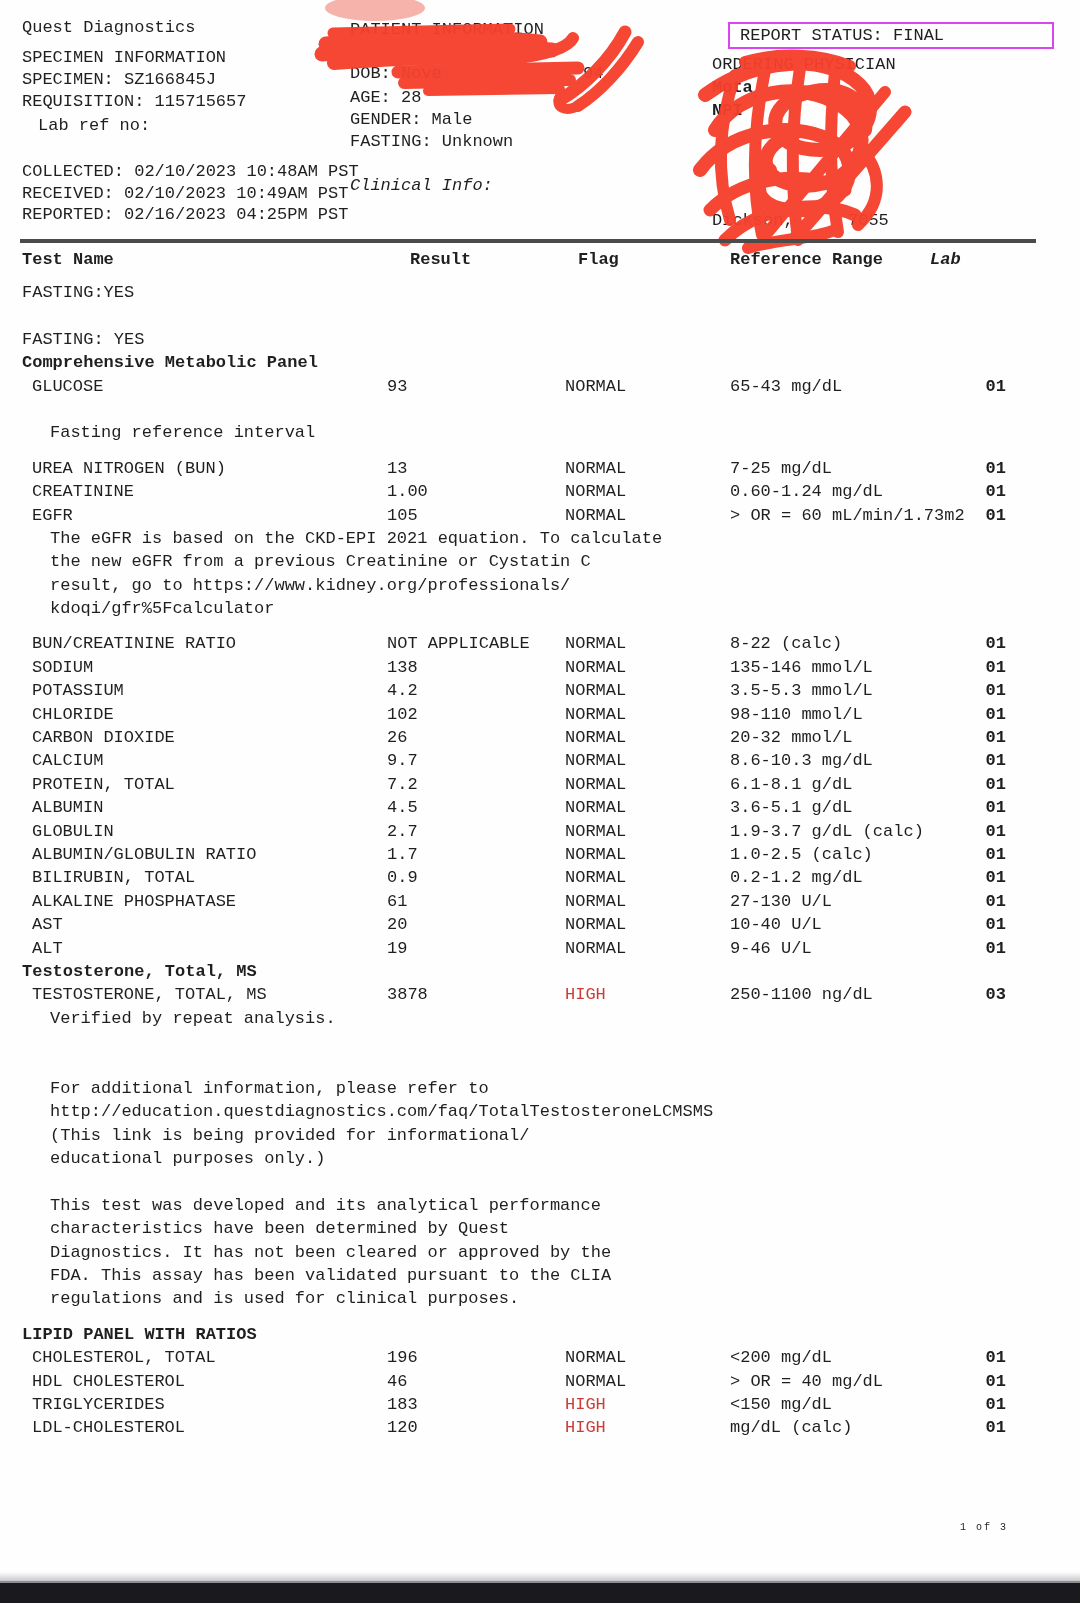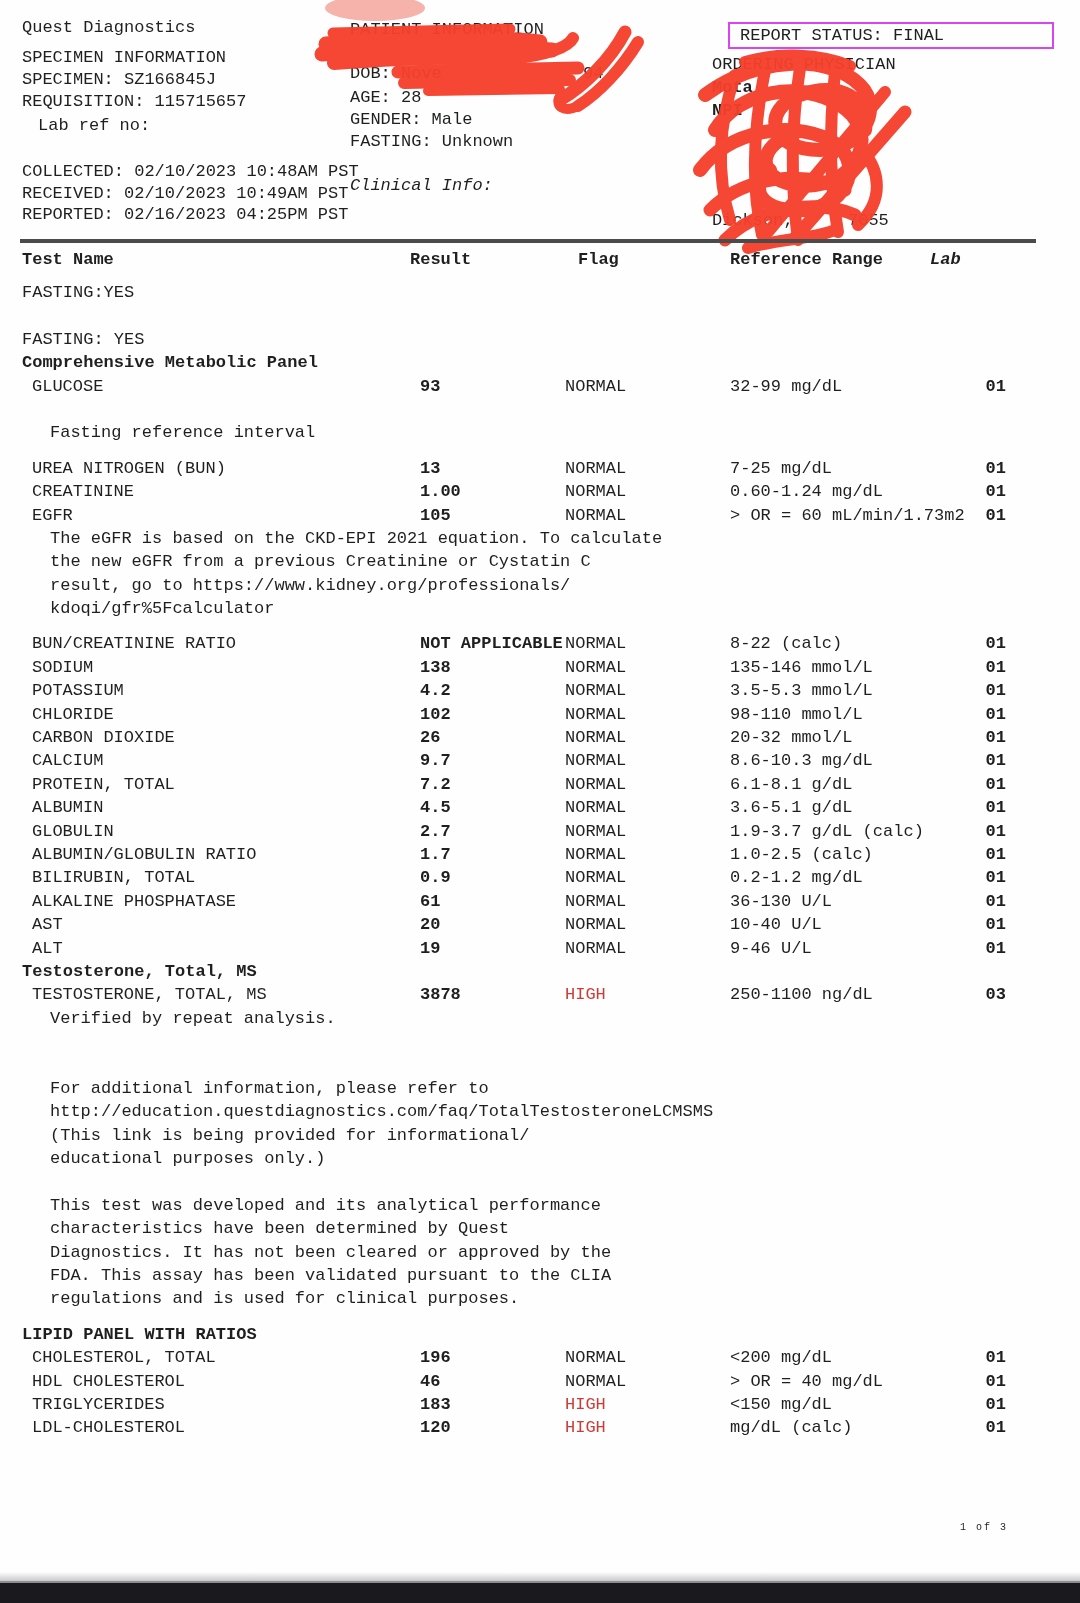--- a/index.html
+++ b/index.html
@@ -19,21 +19,21 @@
   .h-name{left:0;}
   .h-result{left:388px;}
   .h-flag{left:556px;}
   .h-range{left:708px;}
   .h-lab{left:908px;width:76px;text-align:left;font-style:italic;}
   .row{position:relative;height:23.4px;line-height:23.4px;}
   .row.spacer{height:23.4px;}
   .row.spacer-half{height:12px;}
   .c-name{position:absolute;left:10px;}
   .c-name.flush{left:0;}
-  .c-result{position:absolute;left:398px;font-weight:bold;}
+  .c-result{position:absolute;left:365px;}
   .c-flag{position:absolute;left:543px;}
   .c-flag.high{color:#cc3b35;}
   .c-range{position:absolute;left:708px;}
   .c-lab{position:absolute;left:908px;width:76px;text-align:right;font-weight:bold;}
   .note-block{position:relative;}
   .note-line{height:23.4px;line-height:23.4px;padding-left:28px;white-space:pre;}
   .section-name{position:absolute;left:0;font-weight:bold;}
   
   .scribble-svg{position:absolute;left:0;top:0;pointer-events:none;}
   
@@ -133,21 +133,21 @@
     </div>
 
     <div class="row">
       <span class="section-name">Comprehensive Metabolic Panel</span>
     </div>
 
     <div class="row">
       <span class="c-name">GLUCOSE</span>
       <span class="c-result">93</span>
       <span class="c-flag">NORMAL</span>
-      <span class="c-range">32-99 mg/dL</span>
+      <span class="c-range">65-43 mg/dL</span>
       <span class="c-lab">01</span>
     </div>
 
     <div class="row spacer"></div>
 
     <div class="note-block">
           <div class="note-line">Fasting reference interval</div>
         </div>
 
     <div class="row spacer-half"></div>
@@ -270,21 +270,21 @@
       <span class="c-result">0.9</span>
       <span class="c-flag">NORMAL</span>
       <span class="c-range">0.2-1.2 mg/dL</span>
       <span class="c-lab">01</span>
     </div>
 
     <div class="row">
       <span class="c-name">ALKALINE PHOSPHATASE</span>
       <span class="c-result">61</span>
       <span class="c-flag">NORMAL</span>
-      <span class="c-range">36-130 U/L</span>
+      <span class="c-range">27-130 U/L</span>
       <span class="c-lab">01</span>
     </div>
 
     <div class="row">
       <span class="c-name">AST</span>
       <span class="c-result">20</span>
       <span class="c-flag">NORMAL</span>
       <span class="c-range">10-40 U/L</span>
       <span class="c-lab">01</span>
     </div>

